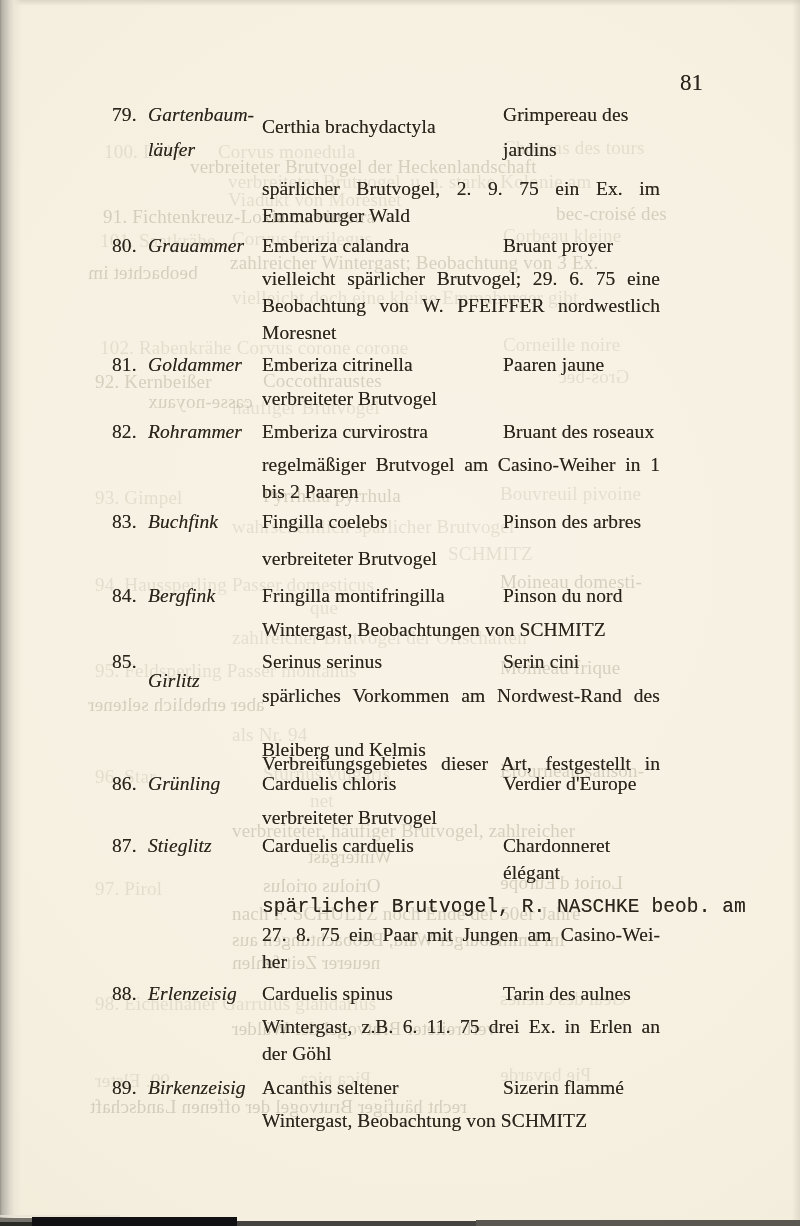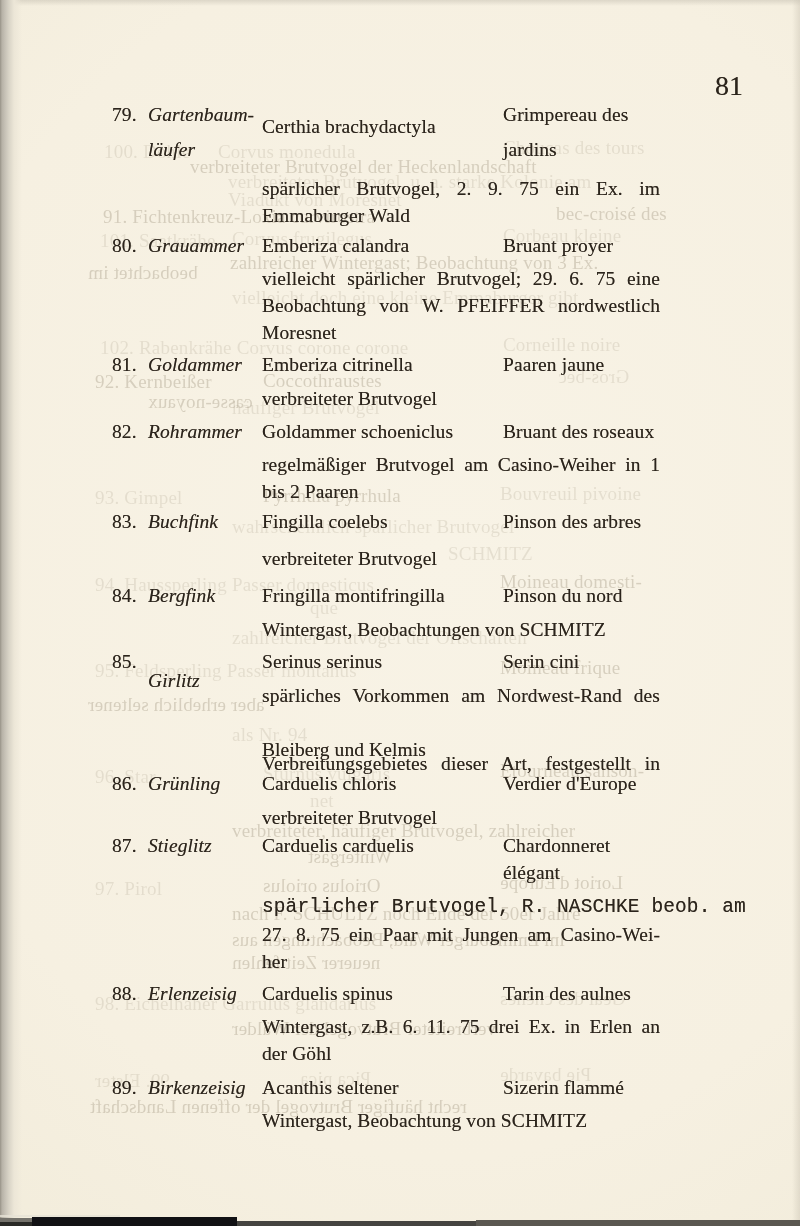--- a/index.html
+++ b/index.html
@@ -39,21 +39,21 @@
   
   .t{
     position:absolute;font-size:19.5px;line-height:1.18;white-space:nowrap;
     letter-spacing:.1px;
     text-shadow:0 0 .5px rgba(43,32,20,.55);
   }
   .it{font-style:italic;}
   .note{width:398px;}
   .just{text-align:justify;text-align-last:justify;}
   .pagenum{
-    position:absolute;left:715px;top:70px;font-size:28px;
+    position:absolute;left:680px;top:70px;font-size:23px;
     text-shadow:0 0 .5px rgba(43,32,20,.55);
   }
   
   .ghost{
     position:absolute;font-size:19px;white-space:nowrap;
     color:#8d816a;opacity:.30;filter:blur(.4px);
     letter-spacing:.2px;
   }
   .gw{opacity:.17;}
   .gm{transform:scaleX(-1);}
@@ -139,21 +139,21 @@
       <div class="t note just" style="left: 262px; top: 267px;">vielleicht spärlicher Brutvogel; 29. 6. 75 eine</div>
       <div class="t note just" style="left: 262px; top: 294px;">Beobachtung von W. PFEIFFER nordwestlich</div>
       <div class="t note" style="left: 262px; top: 321px;">Moresnet</div>
       <div class="t" style="left: 112px; top: 353px;">81.</div>
       <div class="t it" style="left: 148px; top: 353px;">Goldammer</div>
       <div class="t" style="left: 262px; top: 353px;">Emberiza citrinella</div>
       <div class="t" style="left: 503px; top: 353px;">Paaren jaune</div>
       <div class="t note" style="left: 262px; top: 387px;">verbreiteter Brutvogel</div>
       <div class="t" style="left: 112px; top: 420px;">82.</div>
       <div class="t it" style="left: 148px; top: 420px;">Rohrammer</div>
-      <div class="t" style="left: 262px; top: 420px;">Goldammer schoeniclus</div>
+      <div class="t" style="left: 262px; top: 420px;">Emberiza curvirostra</div>
       <div class="t" style="left: 503px; top: 420px;">Bruant des roseaux</div>
       <div class="t note just" style="left: 262px; top: 453px;">regelmäßiger Brutvogel am Casino-Weiher in 1</div>
       <div class="t note" style="left: 262px; top: 480px;">bis 2 Paaren</div>
       <div class="t" style="left: 112px; top: 510px;">83.</div>
       <div class="t it" style="left: 148px; top: 510px;">Buchfink</div>
       <div class="t" style="left: 262px; top: 510px;">Fingilla coelebs</div>
       <div class="t" style="left: 503px; top: 510px;">Pinson des arbres</div>
       <div class="t note" style="left: 262px; top: 547px;">verbreiteter Brutvogel</div>
       <div class="t" style="left: 112px; top: 584px;">84.</div>
       <div class="t it" style="left: 148px; top: 584px;">Bergfink</div>

